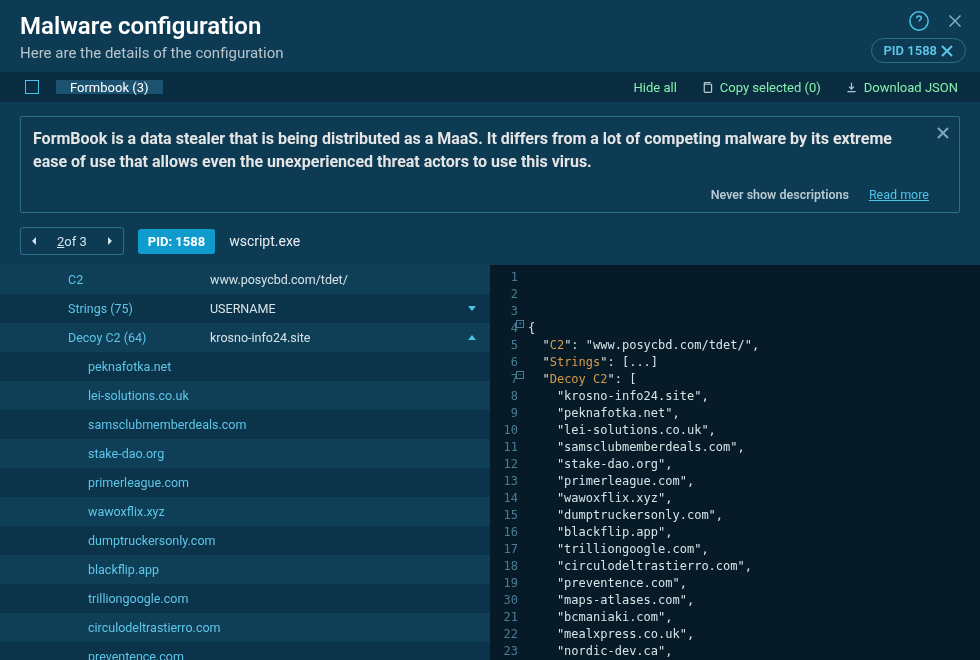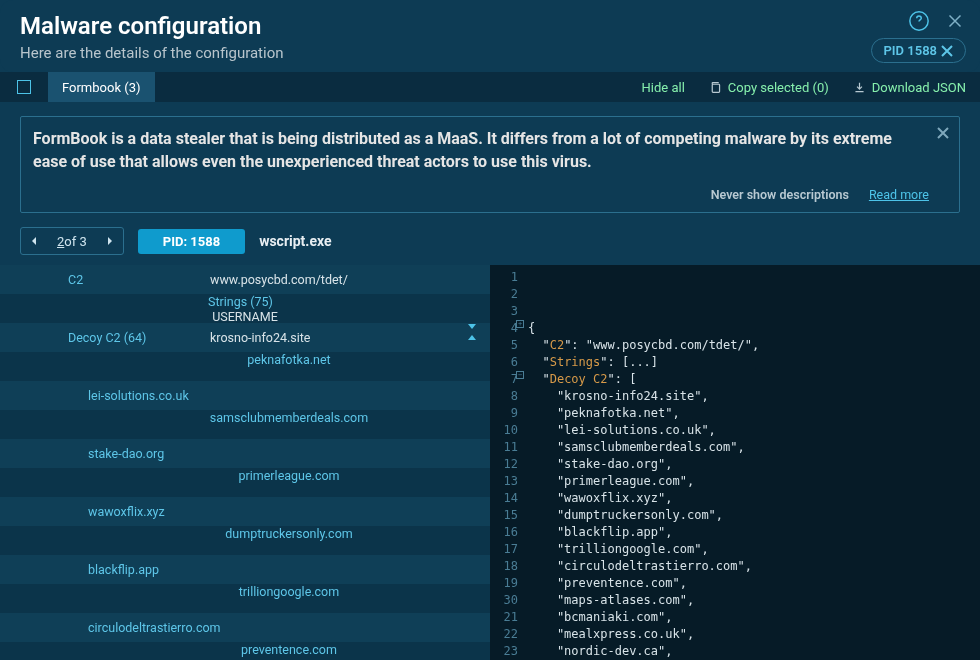--- a/index.html
+++ b/index.html
@@ -64,21 +64,21 @@
     width: 12px; height: 12px;
     stroke: #5ec6e8; stroke-width: 2;
     cursor: pointer;
   }
   
   .tabbar {
     background: #0a2c40;
     display: flex;
     align-items: center;
     height: 30px;
-    padding: 0;
+    padding: 8px;
   }
   .tab-stop {
     width: 48px;
     display: flex;
     align-items: center;
     justify-content: center;
   }
   .square-icon {
     width: 14px; height: 14px;
     border: 1.5px solid #4dc3e8;
@@ -160,27 +160,27 @@
     padding: 0 10px;
     height: 26px;
     display: flex; align-items: center;
   }
   .pager-text .cur { text-decoration: underline; }
   .pid-chip {
     background: #0f9bcd;
     color: #fff;
     font-weight: 700;
     border-radius: 3px;
-    padding: 5px 25px;
+    padding: 5px 10px;
     font-size: 13px;
   }
   .proc-name {
     color: #e8eef2;
     font-size: 14px;
-    font-weight: 700;
+    font-weight: 400;
   }
   
   .main {
     display: flex;
     height: 430px;
   }
   .left-col {
     width: 490px;
     overflow-y: auto;
     overflow-x: hidden;
@@ -234,21 +234,21 @@
   .key { color: #d79a49; }
   
   .row {
     display: flex;
     align-items: center;
     height: 29px;
     font-size: 12.5px;
     color: #d8e3e8;
   }
   .row.striped { background: #0f3f57; }
-  .row.plain { background: #0b344a; flex-direction: column; }
+  .row.plain { background: #0b344a; }
   .col-key {
     width: 210px;
     padding-left: 68px;
     color: #5ec6e8;
   }
   .col-key.indent2 { padding-left: 88px; width: auto; flex: 1; }
   .col-val {
     flex: 1;
     color: #d8e3e8;
   }

